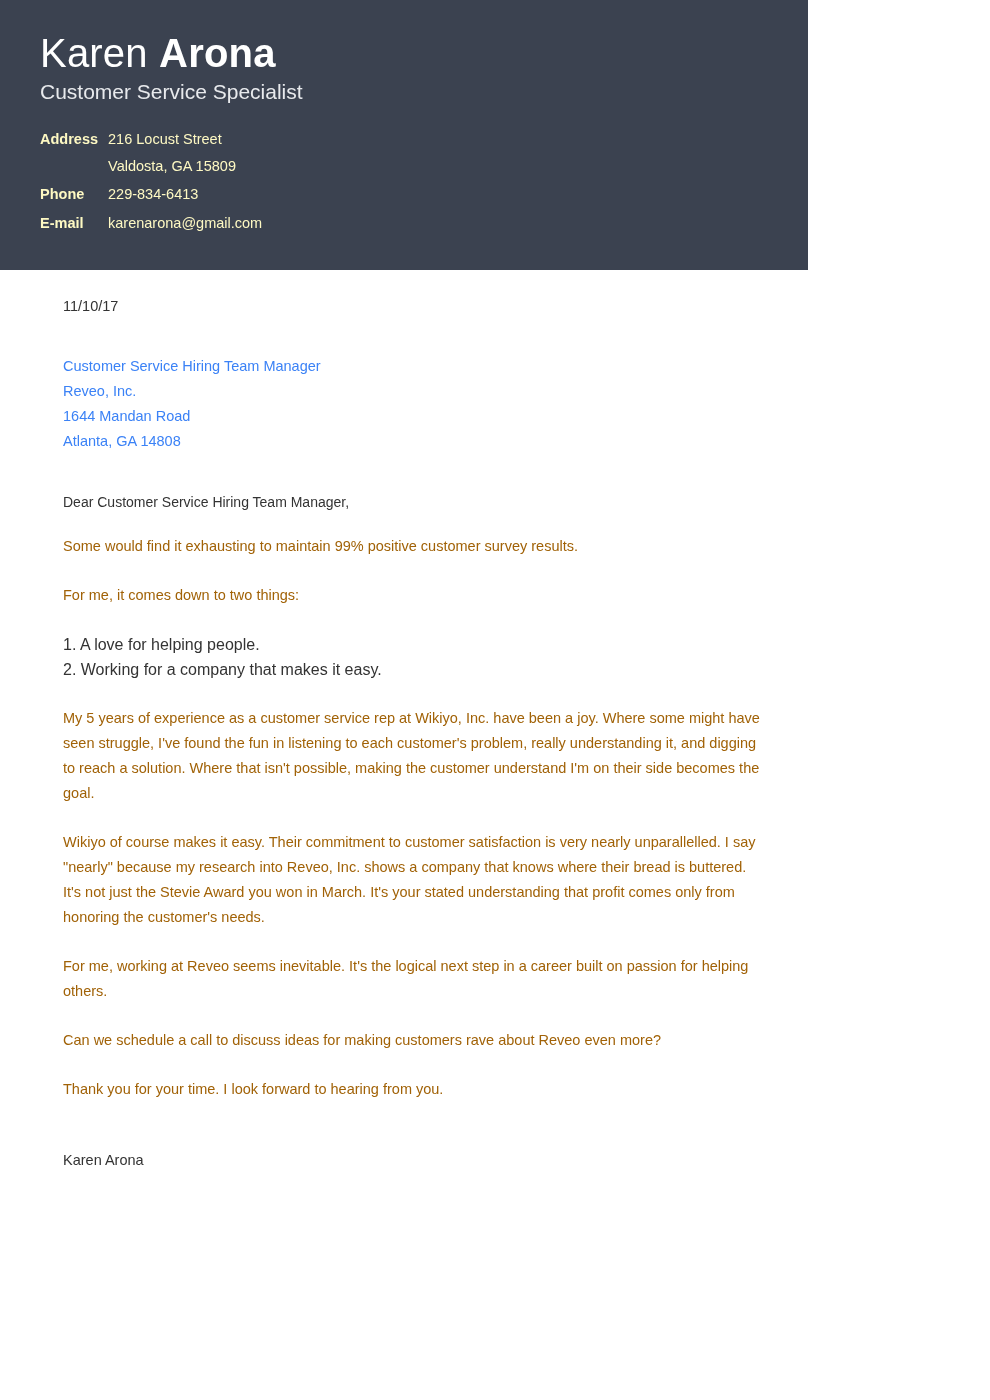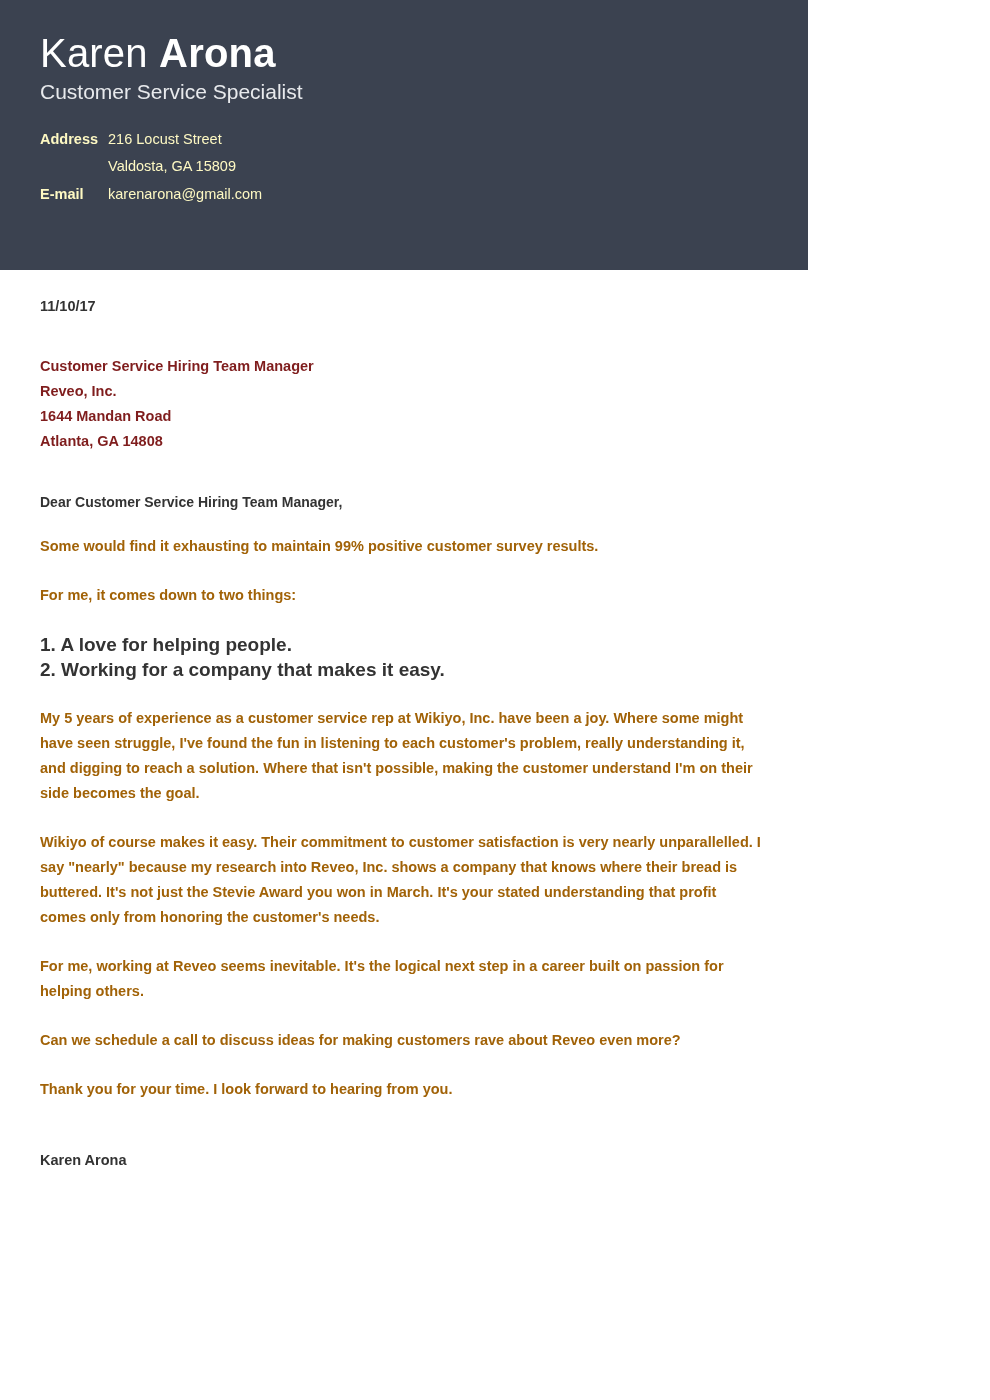--- a/index.html
+++ b/index.html
@@ -63,52 +63,51 @@
   }
   .contact-value {
     font-weight: 400;
   }
   .contact-value .second-line {
     display: block;
     margin-top: 7px;
   }
   
   .letter {
-    padding: 28px 44px 0 40px;
+    padding: 28px 44px 0 63px;
     box-sizing: border-box;
-    font-weight: bold;
   }
   .date {
     font-size: 14.5px;
     color: #333333;
     margin: 0 0 40px 0;
   }
   .recipient {
     font-size: 14.5px;
     line-height: 25px;
-    color: #7f1d1d;
+    color: #3b82f6;
     margin: 0 0 40px 0;
   }
   .recipient div {
     white-space: nowrap;
   }
   .salutation {
     font-size: 14px;
     color: #333333;
     margin: 0 0 24px 0;
   }
   .para {
     font-size: 14.5px;
     line-height: 25px;
     color: #a16207;
     margin: 0 0 24px 0;
     text-align: left;
   }
   .list-block {
-    font-size: 19px;
+    font-size: 16px;
     line-height: 25px;
     color: #333333;
     margin: 0 0 24px 0;
   }
   .signature {
     font-size: 14.5px;
     color: #333333;
     margin: 50px 0 0 0;
   }
 </style>
@@ -125,20 +124,24 @@
     <div class="job-title">Customer Service Specialist</div>
 
     <table class="contact-table">
       <tbody>
           <tr>
         <td class="contact-label">Address</td>
         <td class="contact-value">
           <span>216 Locust Street</span>
           <span class="second-line">Valdosta, GA 15809</span>
         </td>
+      </tr>
+      <tr>
+        <td class="contact-label">Phone</td>
+        <td class="contact-value">229-834-6413</td>
       </tr>
       <tr>
         <td class="contact-label">E-mail</td>
         <td class="contact-value">karenarona@gmail.com</td>
       </tr>
     </tbody>
       </table>
   </div>
 
   <div class="letter">

